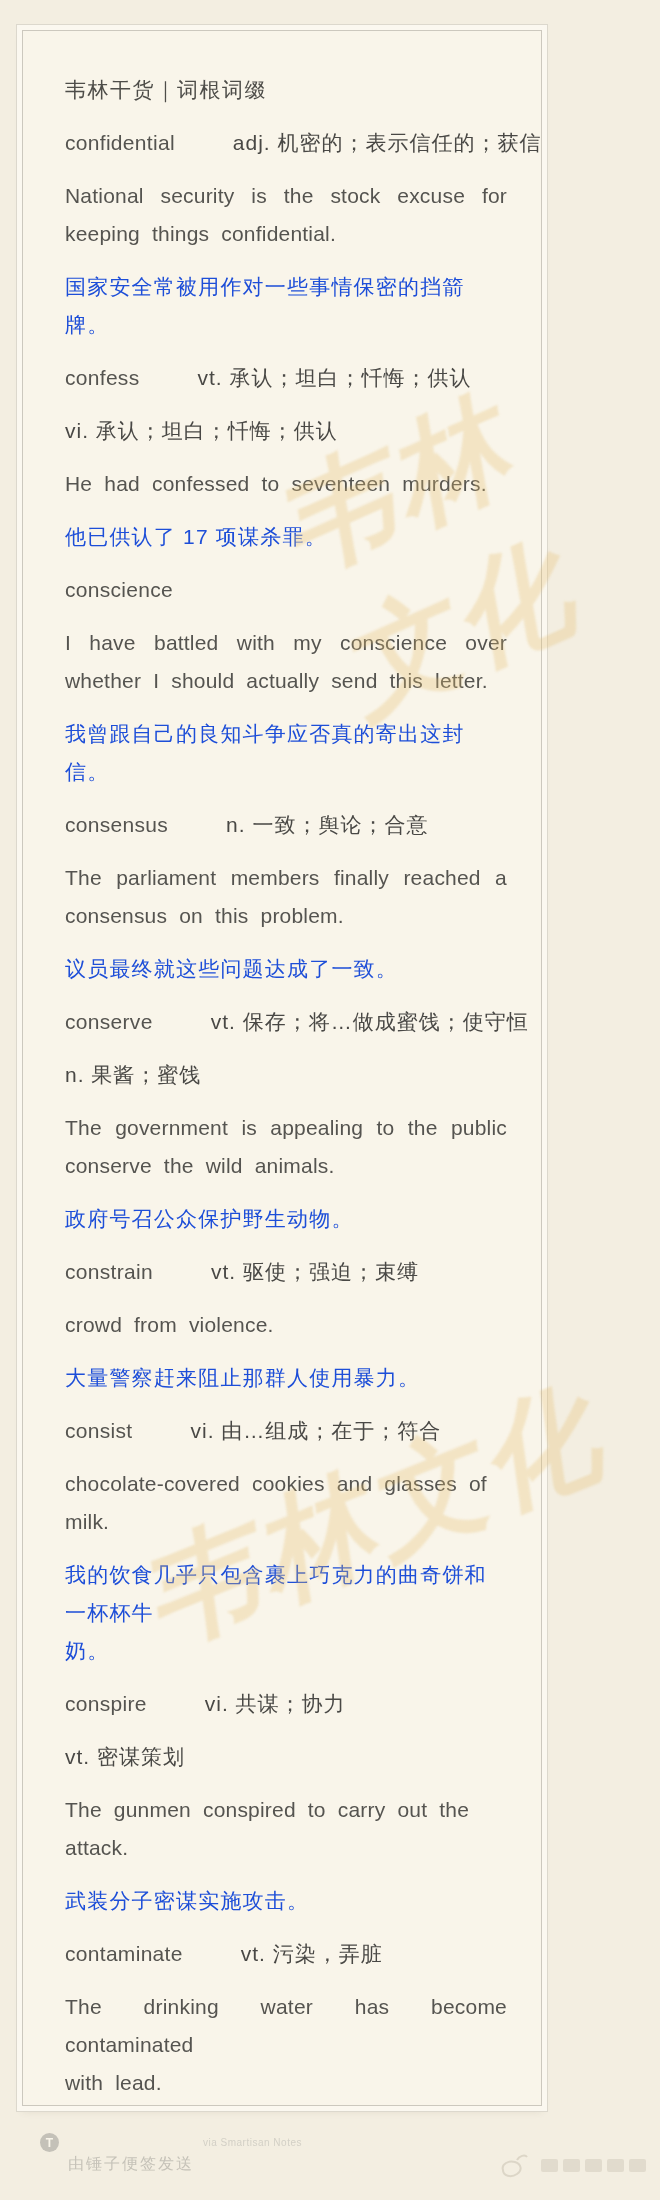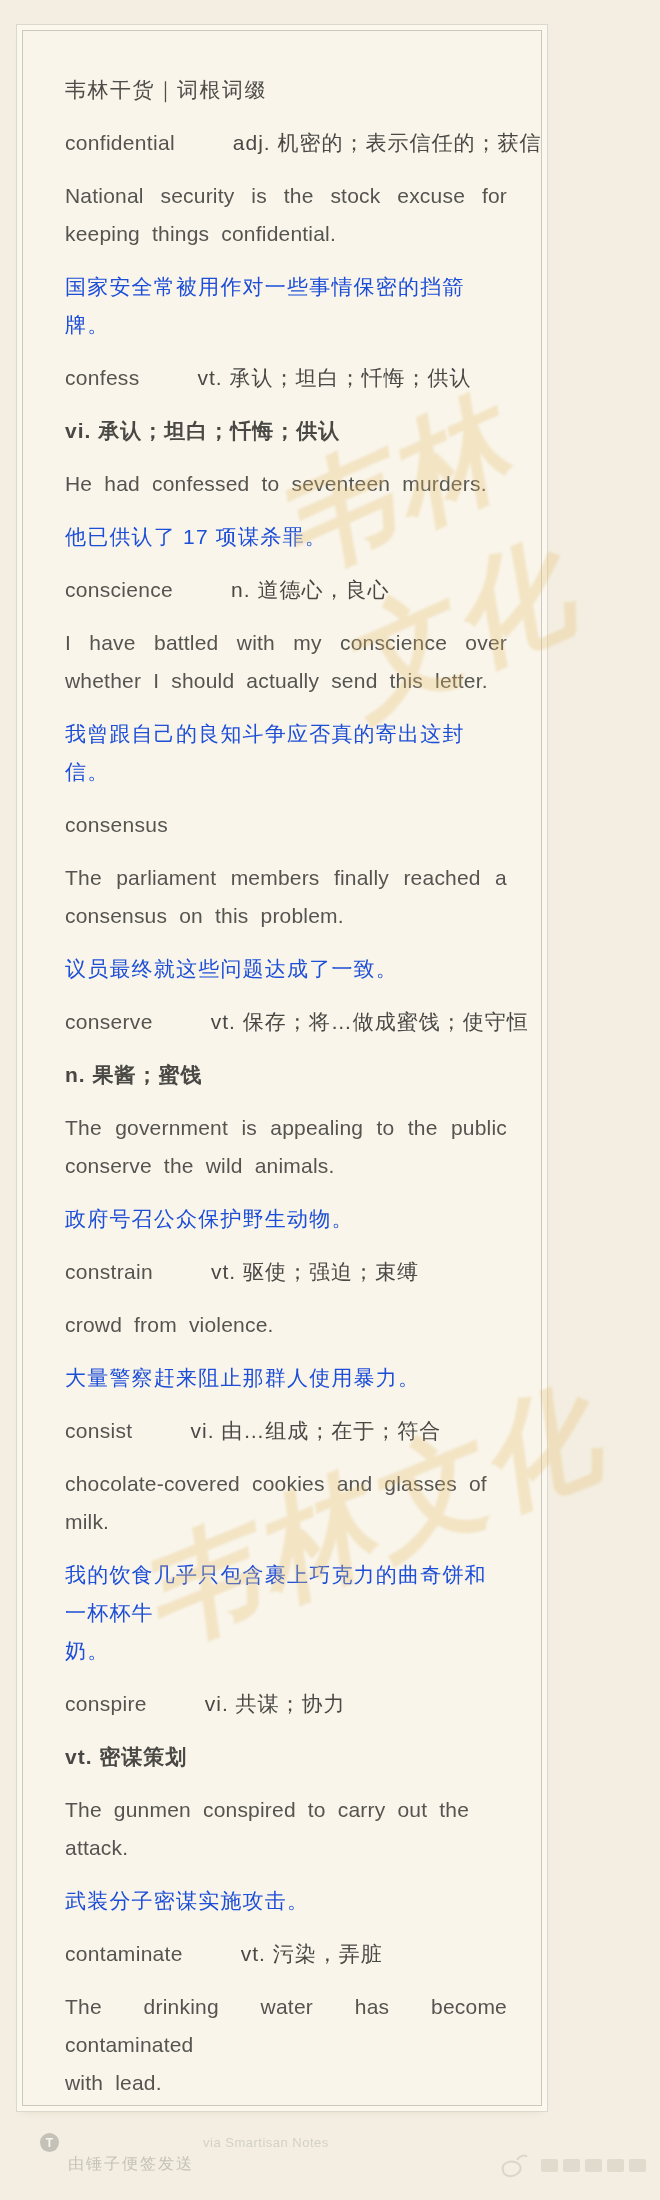--- a/index.html
+++ b/index.html
@@ -16,21 +16,21 @@
     border:1px solid #ccc8be;
     box-shadow:0 0 0 5px #fbf8f0, 0 0 0 6px #dcd8cd, 0 5px 8px rgba(90,80,55,0.12);
     padding:40px 34px 0 42px;
     overflow:hidden;
   }
   .para { margin:0 0 15px 0; font-size:21px; }
   .line { line-height:38px; min-height:38px; white-space:nowrap; }
   .para.en .line, .para.root .line { word-spacing:6px; letter-spacing:0.2px; color:#555450; white-space:normal; }
   .para.en .line:not(:last-child) { text-align:justify; text-align-last:justify; }
   .para.zh .line { letter-spacing:1.2px; color:#1d4ed8; white-space:normal; }
-  .para.def .line { letter-spacing:1px; color:#494845;font-weight:bold; }
+  .para.def .line { letter-spacing:1px; color:#494845; }
   .para.title .line { letter-spacing:1.5px; color:#4e4d49; }
   .entry-line { display:flex; gap:58px; }
   .entry-line .word { color:#555450; letter-spacing:0.3px; }
   .entry-line .def { color:#494845; letter-spacing:1px; }
   .watermark {
     position:absolute; z-index:3; pointer-events:none;
     font-family:"DejaVu Serif","Liberation Serif",serif;
     font-style:italic; font-weight:bold;
     color:rgba(230,190,110,0.30);
     filter:blur(1px);
@@ -41,21 +41,21 @@
     position:absolute; left:40px; top:2110px;
     display:flex; align-items:center; gap:9px;
   }
   .brand-circle {
     width:19px; height:19px; border-radius:50%;
     background:#c4c1b8; color:#f9f5ea;
     display:flex; align-items:center; justify-content:center;
     font-size:12px; font-weight:bold;
   }
   .footer .zh { font-size:16px; color:#c5c2b8; letter-spacing:2px;margin-top:44px; }
-  .footer .en { font-size:13px; color:#d3d0c6; letter-spacing:0.5px; }
+  .footer .en { font-size:10px; color:#d3d0c6; letter-spacing:0.5px; }
   .weibo-wm {
     position:absolute; right:14px; top:2150px;
     display:flex; align-items:center; gap:10px;
     opacity:0.55; filter:blur(0.6px); pointer-events:none;
   }
   .weibo-scribble { width:34px; height:30px; }
   .weibo-bars { display:flex; gap:5px; }
   .weibo-bars span {
     display:block; width:17px; height:13px; border-radius:2px;
     background:rgba(150,140,120,0.35);
@@ -93,33 +93,33 @@
       </div>
       <div class="para en">
         <div class="line">He had confessed to seventeen murders.</div>
       </div>
       <div class="para zh">
         <div class="line">他已供认了 17 项谋杀罪。</div>
       </div>
       <div class="para entry">
         <div class="line entry-line">
           <span class="word">conscience</span>
-          <span class="def">n. 道德心，良心</span>
         </div>
       </div>
       <div class="para en">
         <div class="line">I have battled with my conscience over</div>
         <div class="line">whether I should actually send this letter.</div>
       </div>
       <div class="para zh">
         <div class="line">我曾跟自己的良知斗争应否真的寄出这封信。</div>
       </div>
       <div class="para entry">
         <div class="line entry-line">
           <span class="word">consensus</span>
+          <span class="def">n. 一致；舆论；合意</span>
         </div>
       </div>
       <div class="para en">
         <div class="line">The parliament members finally reached a</div>
         <div class="line">consensus on this problem.</div>
       </div>
       <div class="para zh">
         <div class="line">议员最终就这些问题达成了一致。</div>
       </div>
       <div class="para entry">

